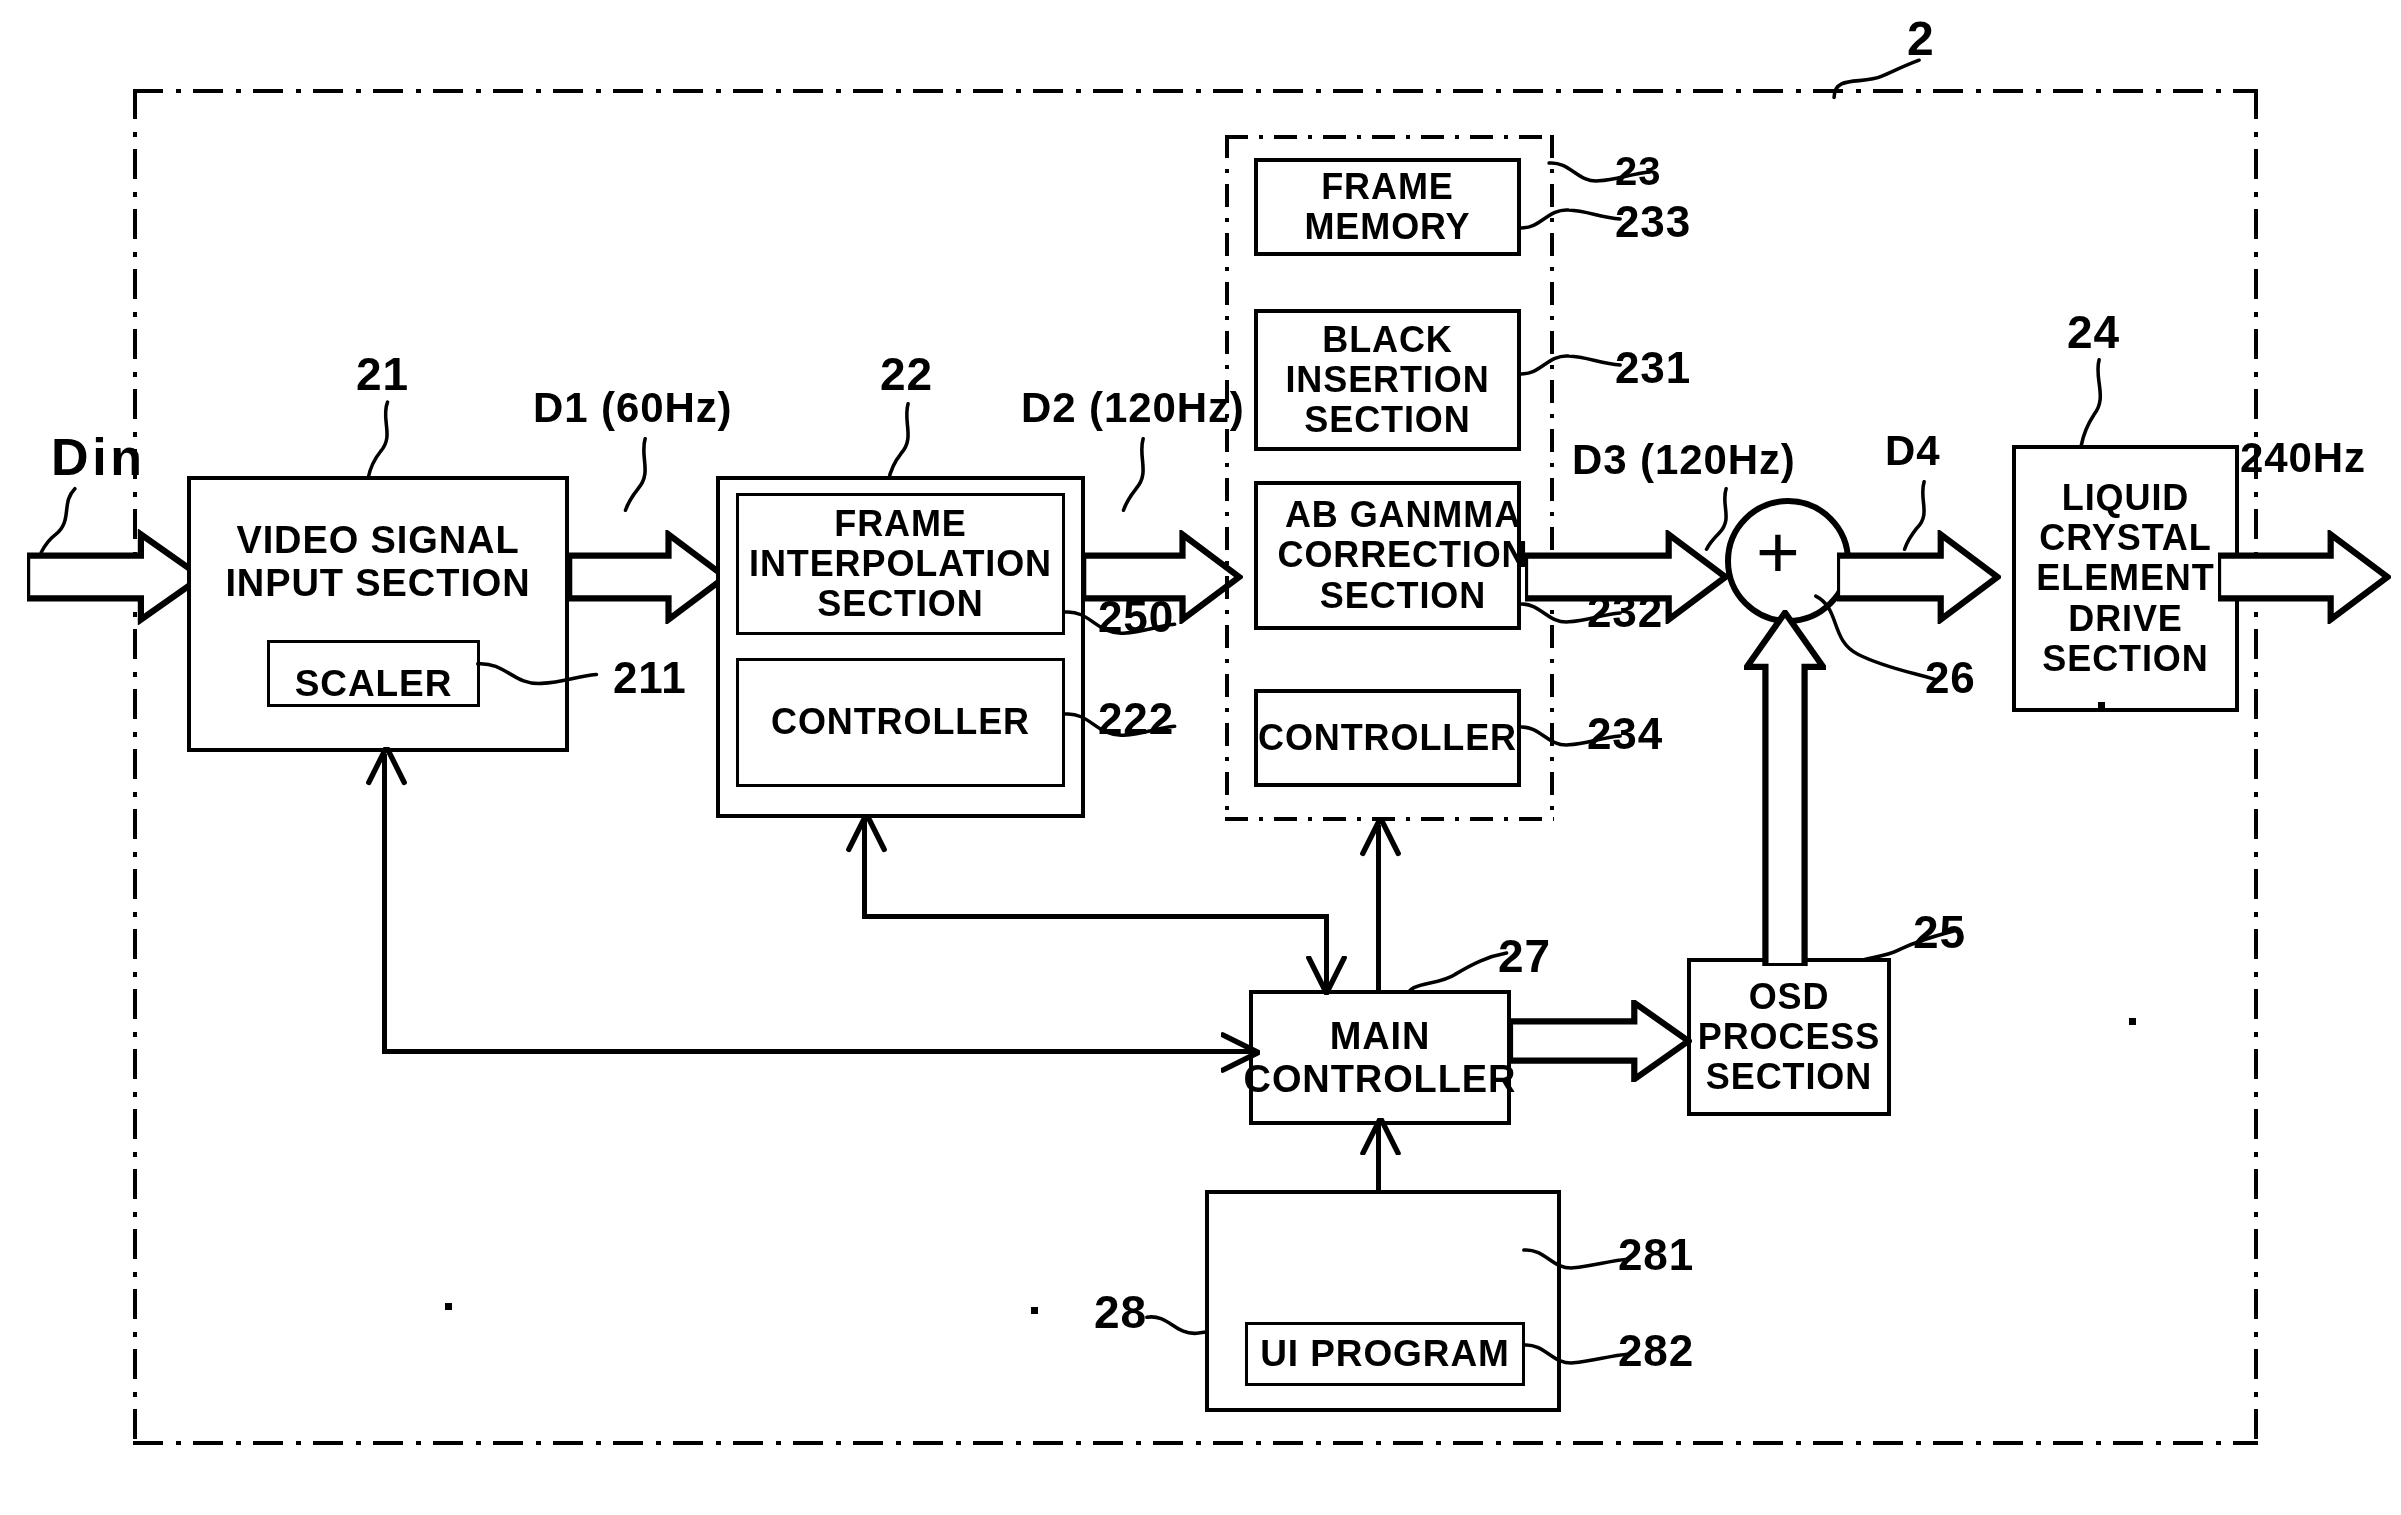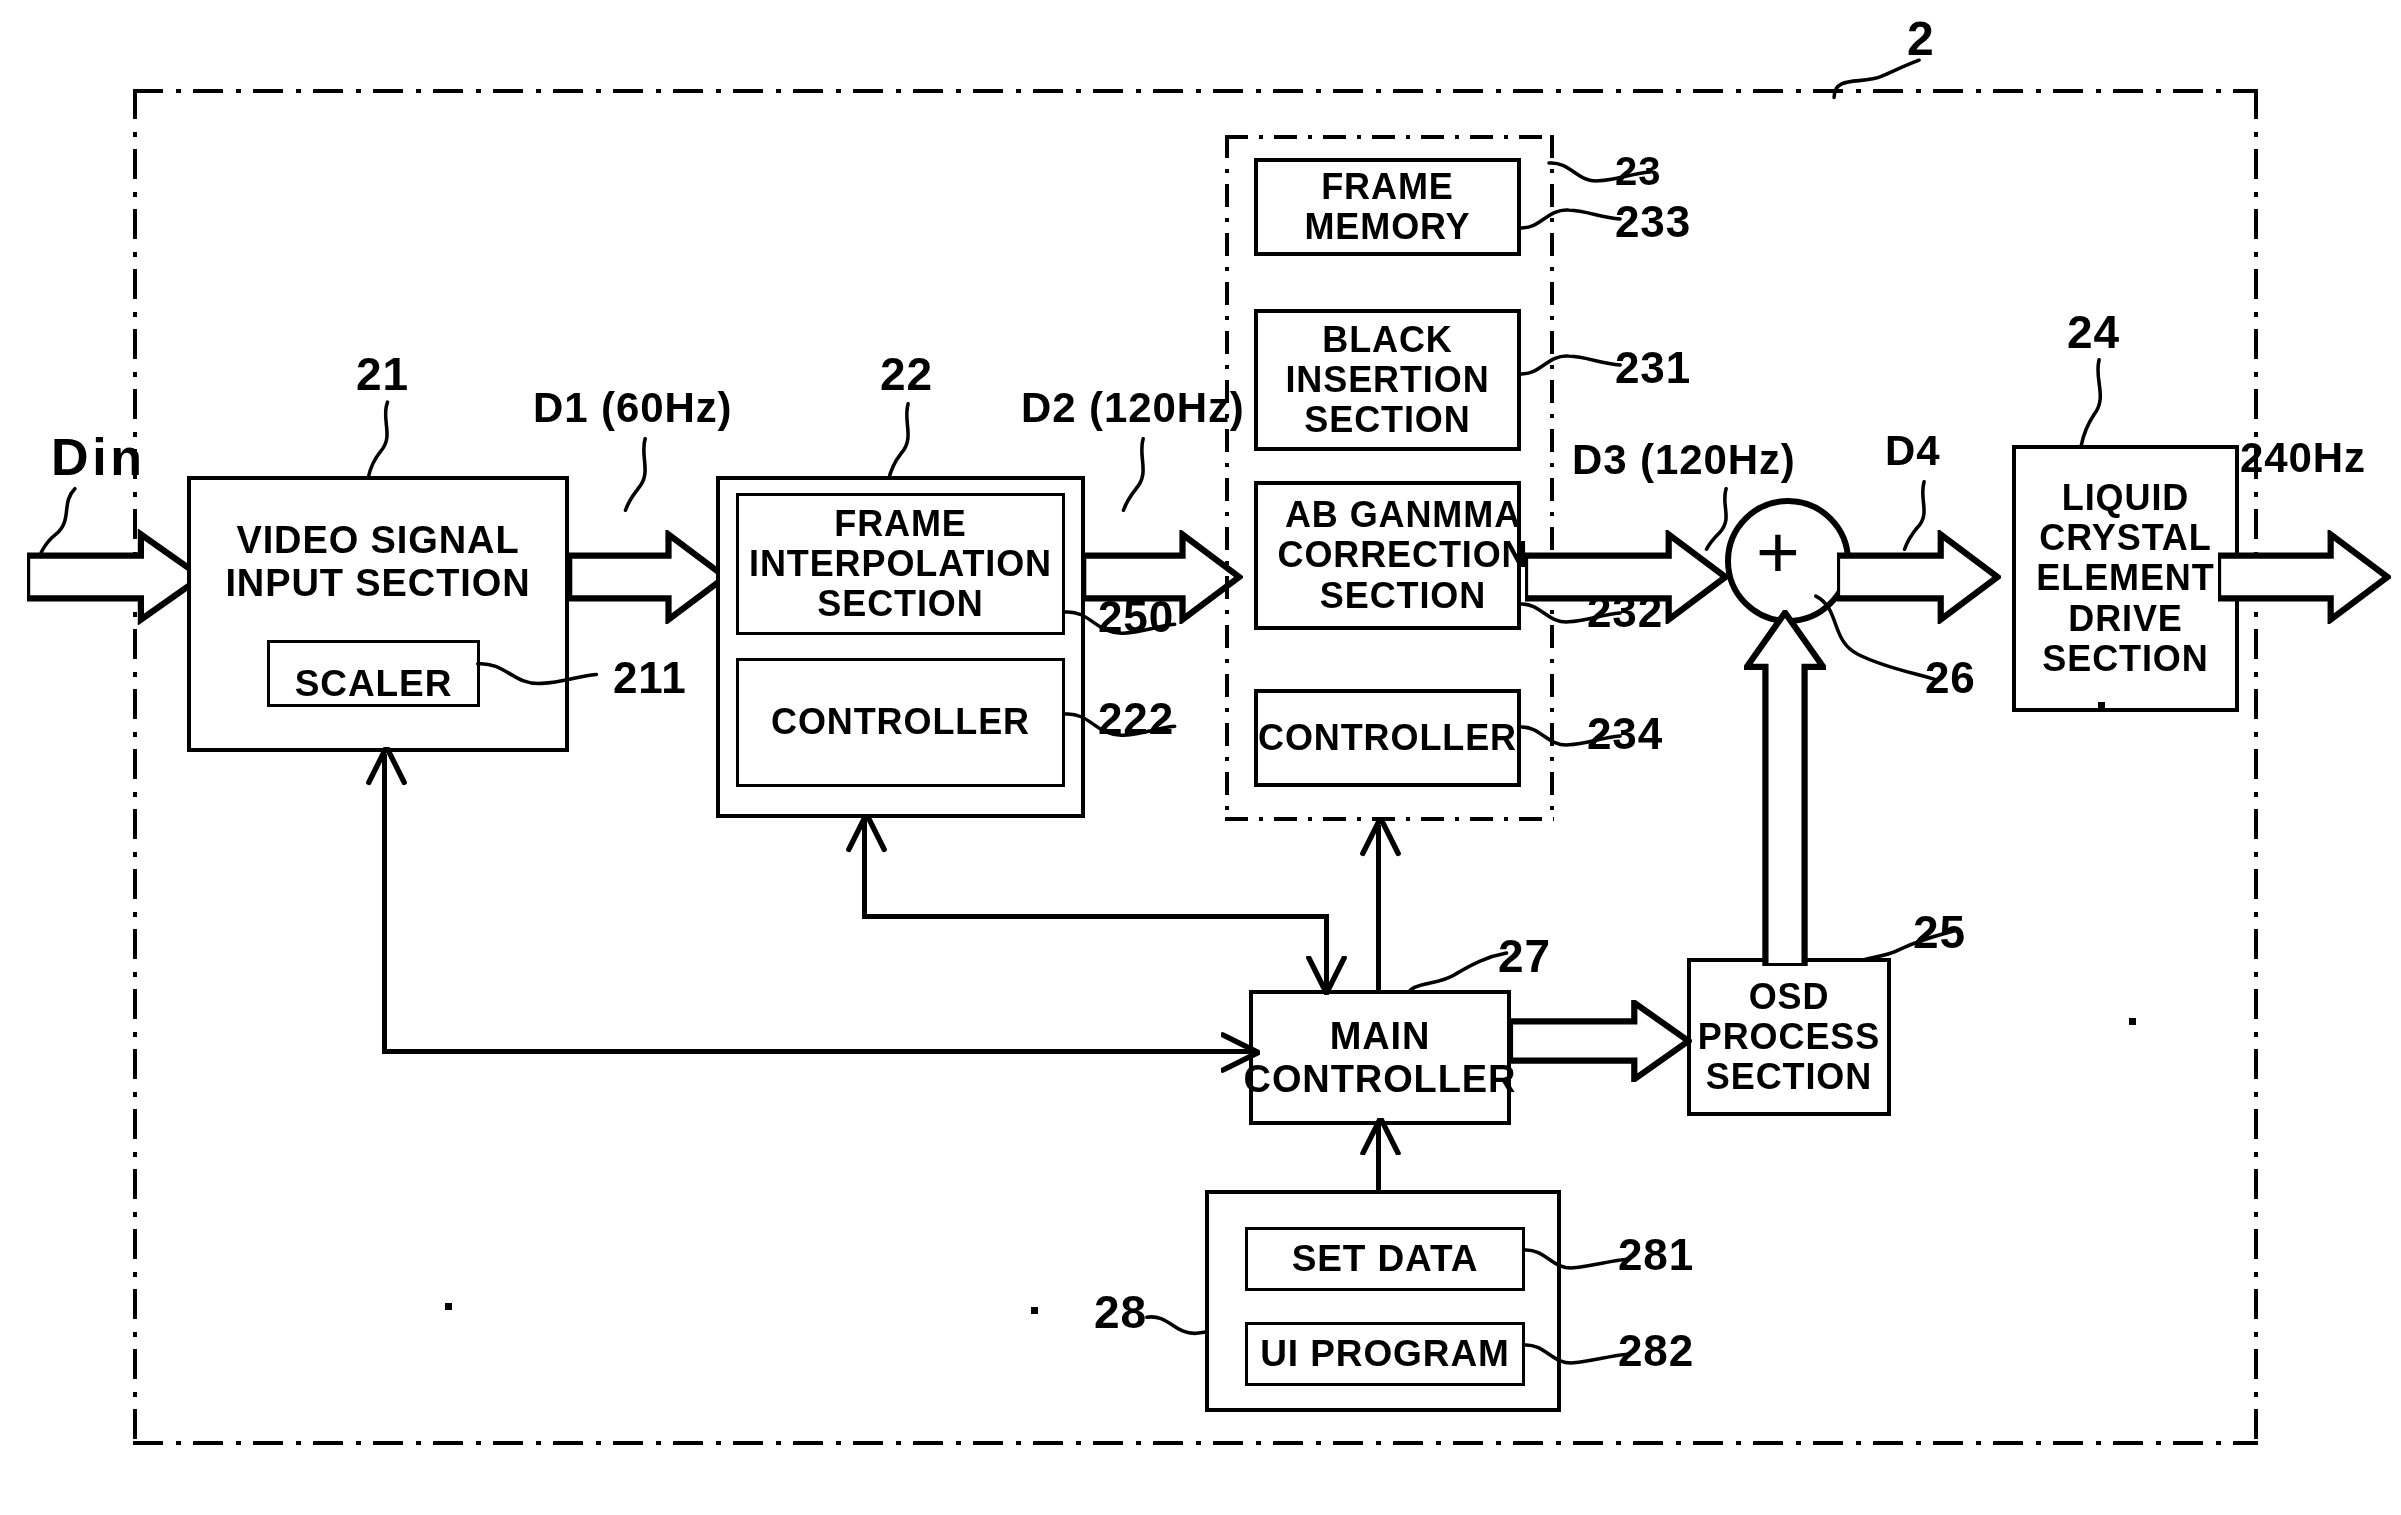--- a/index.html
+++ b/index.html
@@ -299,23 +299,20 @@
   </div>
 
   <div class="lbl" style="left:1094px;top:1285px;font-size:46px;">28</div>
   <div class="leader" style="left:1145px;top:1303px;">
     <svg width="107" height="41" viewBox="0 0 120 46">
       <path d="M2,16 C26,12 34,36 58,34 C80,32 96,26 118,24" stroke="#000" stroke-width="4" fill="none" stroke-linecap="round"></path>
     </svg>
   </div>
 
   <div class="box" style="left:1205px;top:1190px;width:356px;height:222px;"></div>
-  <div class="box thin" style="left:1245px;top:1227px;width:280px;height:64px;font-size:37px;">
-    <span>SET DATA</span>
-  </div>
   <div class="leader" style="left:1522px;top:1243px;">
     <svg width="111" height="39" viewBox="0 0 125 44">
       <path d="M2,8 C26,6 34,30 58,28 C80,26 98,20 121,18" stroke="#000" stroke-width="4" fill="none" stroke-linecap="round"></path>
     </svg>
   </div>
   <div class="lbl" style="left:1618px;top:1230px;font-size:44px;">281</div>
 
   <div class="box thin" style="left:1245px;top:1322px;width:280px;height:64px;font-size:37px;">
     <span>UI PROGRAM</span>
   </div>

